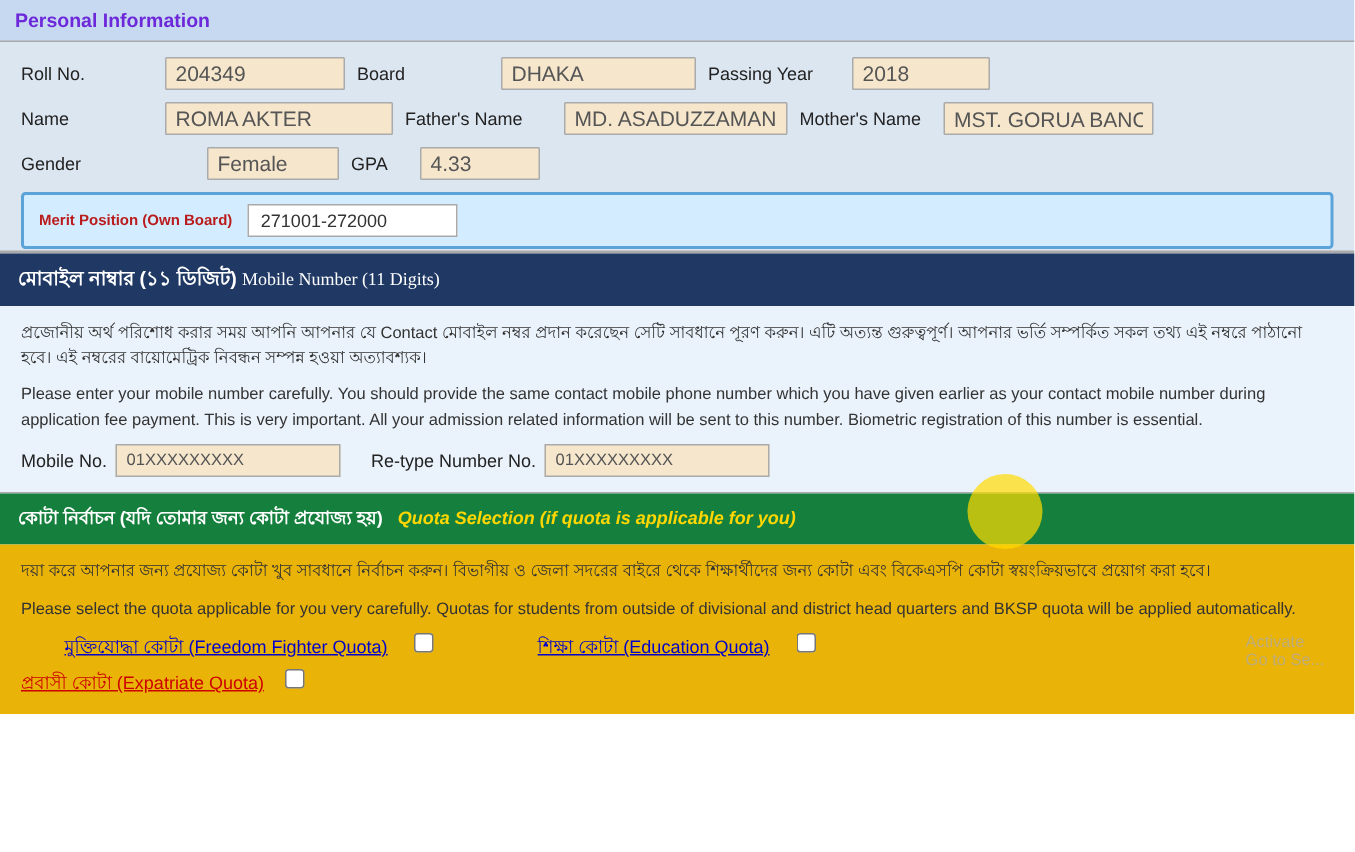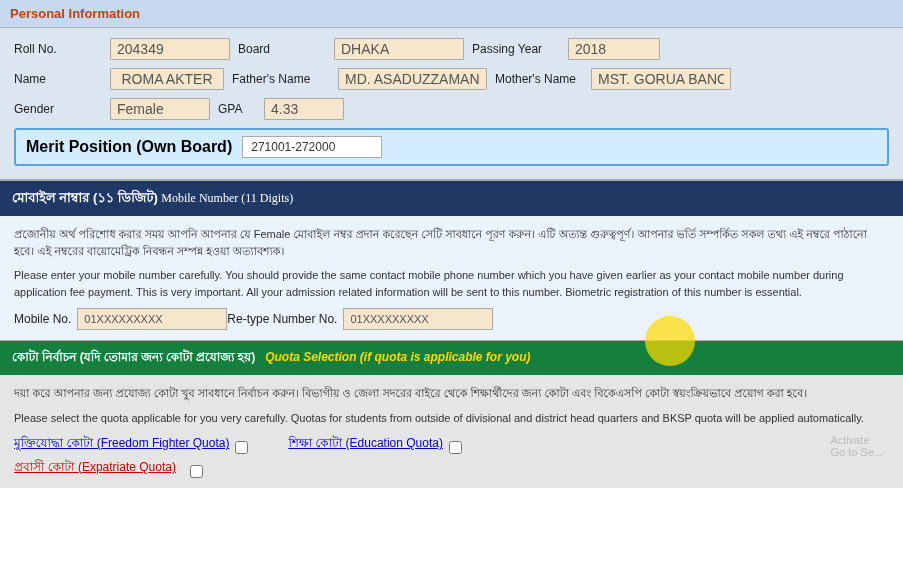--- a/index.html
+++ b/index.html
@@ -14,26 +14,26 @@
     .page-wrapper {
       width: 903px;
       background: #fff;
     }
     
     .section-header-blue {
       background: #c6d9f1;
       padding: 6px 10px;
       font-weight: bold;
       font-size: 13px;
-      color: #c2410c;
+      color: #6d28d9;
       border-bottom: 1px solid #aaa;
     }
     .personal-info-section {
       background: #dce6f1;
-      padding: 10px 14px 13px 14px;
+      padding: 10px 14px 1px 14px;
       border-bottom: 2px solid #aaa;
     }
     .info-row {
       display: flex;
       align-items: center;
       margin-bottom: 8px;
       gap: 8px;
     }
     .info-label {
       font-size: 12px;
@@ -46,44 +46,44 @@
       border: 1px solid #aaa;
       padding: 2px 6px;
       font-size: 14px;
       color: #555;
       height: 22px;
       border-radius: 1px;
     }
     .info-input.roll { width: 120px; }
     .info-input.board { width: 130px; }
     .info-input.passing { width: 92px; }
-    .info-input.name { width: 114px; text-align: center; }
+    .info-input.name { width: 152px; }
     .info-input.fathers { width: 149px; }
     .info-input.mothers { width: 140px; }
-    .info-input.gender { width: 100px; }
+    .info-input.gender { width: 88px; margin-left: 28px; }
     .info-input.gpa { width: 80px; }
     .info-col {
       display: flex;
       align-items: center;
       gap: 6px;
     }
     .merit-box {
       background: #d4ecff;
       border: 2px solid #5ba3d9;
       border-radius: 3px;
       padding: 6px 10px;
       display: flex;
       align-items: center;
       gap: 10px;
       margin-top: 6px;
     }
     .merit-label {
       font-weight: bold;
-      color: #000000;
-      font-size: 16px;
+      color: #b91c1c;
+      font-size: 10px;
     }
     .merit-input {
       background: #fff;
       border: 1px solid #aaa;
       padding: 2px 8px;
       font-size: 12px;
       color: #333;
       height: 22px;
       width: 140px;
     }
@@ -113,20 +113,21 @@
     }
     .mobile-desc {
       font-size: 11px;
       color: #333;
       line-height: 1.5;
       margin-bottom: 8px;
     }
     .mobile-row {
       display: flex;
       align-items: flex-start;
+      gap: 20px;
     }
     .mobile-field {
       display: flex;
       align-items: center;
       gap: 6px;
     }
     .mobile-label {
       font-size: 12px;
       color: #222;
       white-space: nowrap;
@@ -163,37 +164,38 @@
     }
 
     .quota-section {
       background: #15803d;
       color: #fff;
       padding: 7px 12px;
       font-size: 12px;
       font-weight: bold;
     }
     .quota-content {
-      background: #e5e5e5;
+      background: #eab308;
       padding: 10px 14px;
     }
     .quota-desc {
       font-size: 11px;
       color: #333;
       line-height: 1.5;
       margin-bottom: 8px;
     }
     .quota-options {
       display: flex;
       gap: 40px;
     }
     .quota-option {
       display: flex;
-      align-items: flex-end;
-      gap: 6px;
+      align-items: flex-start;
+      gap: 18px;
+      margin-left: 29px;
     }
     .quota-link {
       color: #0000cc;
       text-decoration: underline;
       font-size: 12px;
       cursor: pointer;
     }
     .quota-checkbox {
       width: 13px;
       height: 13px;
@@ -207,21 +209,21 @@
       opacity: 0.7;
     }
 
     .last-row {
       display: flex;
       gap: 40px;
       margin-top: 4px;
     }
     .last-option {
       display: flex;
-      align-items: flex-end;
+      align-items: flex-start;
       gap: 14px;
     }
     .last-link {
       color: #cc0000;
       text-decoration: underline;
       font-size: 12px;
       cursor: pointer;
     }
 
     .relative-wrapper {
@@ -286,21 +288,21 @@
     </div>
 
   </div>
 
   <div class="section-dark">
     <span class="bangla">মোবাইল নাম্বার (১১ ডিজিট)</span>
     <span class="english">Mobile Number (11 Digits)</span>
   </div>
 
   <div class="mobile-section">
-    <div class="mobile-desc">প্রজোনীয় অর্থ পরিশোধ করার সময় আপনি আপনার যে Female মোবাইল নম্বর প্রদান করেছেন সেটি সাবধানে পূরণ করুন। এটি অত্যন্ত গুরুত্বপূর্ণ। আপনার ভর্তি সম্পর্কিত সকল তথ্য এই নম্বরে পাঠানো হবে। এই নম্বরের বায়োমেট্রিক নিবন্ধন সম্পন্ন হওয়া অত্যাবশ্যক।</div>
+    <div class="mobile-desc">প্রজোনীয় অর্থ পরিশোধ করার সময় আপনি আপনার যে Contact মোবাইল নম্বর প্রদান করেছেন সেটি সাবধানে পূরণ করুন। এটি অত্যন্ত গুরুত্বপূর্ণ। আপনার ভর্তি সম্পর্কিত সকল তথ্য এই নম্বরে পাঠানো হবে। এই নম্বরের বায়োমেট্রিক নিবন্ধন সম্পন্ন হওয়া অত্যাবশ্যক।</div>
     <div class="mobile-desc">Please enter your mobile number carefully. You should provide the same contact mobile phone number which you have given earlier as your contact mobile number during application fee payment. This is very important. All your admission related information will be sent to this number. Biometric registration of this number is essential.</div>
 
     <div class="mobile-row">
       <div class="mobile-field">
         <span class="mobile-label">Mobile No.</span>
         <input class="mobile-input" type="text" value="01XXXXXXXXX" style="">
       </div>
       <div class="mobile-field">
         <span class="mobile-label">Re-type Number No.</span>
         <input class="retype-input" type="text" value="01XXXXXXXXX" style="">

